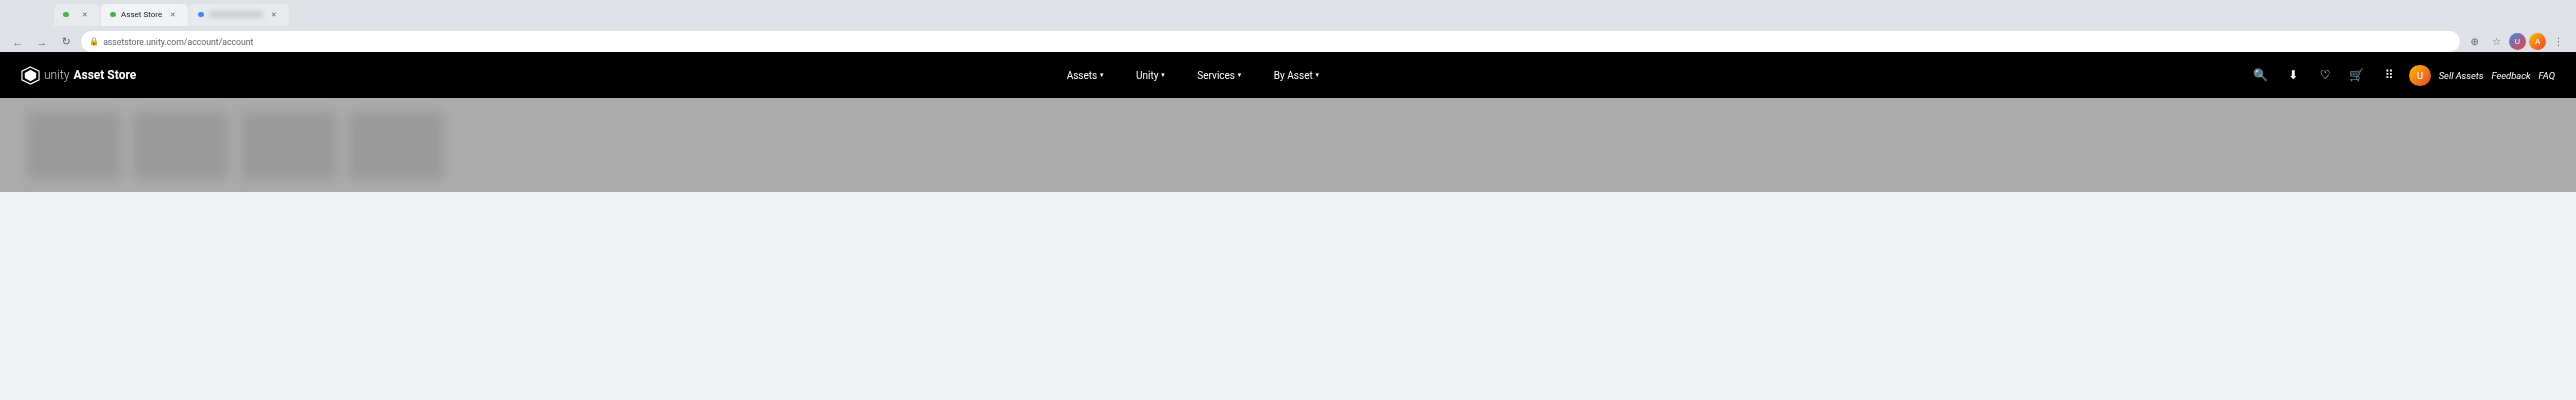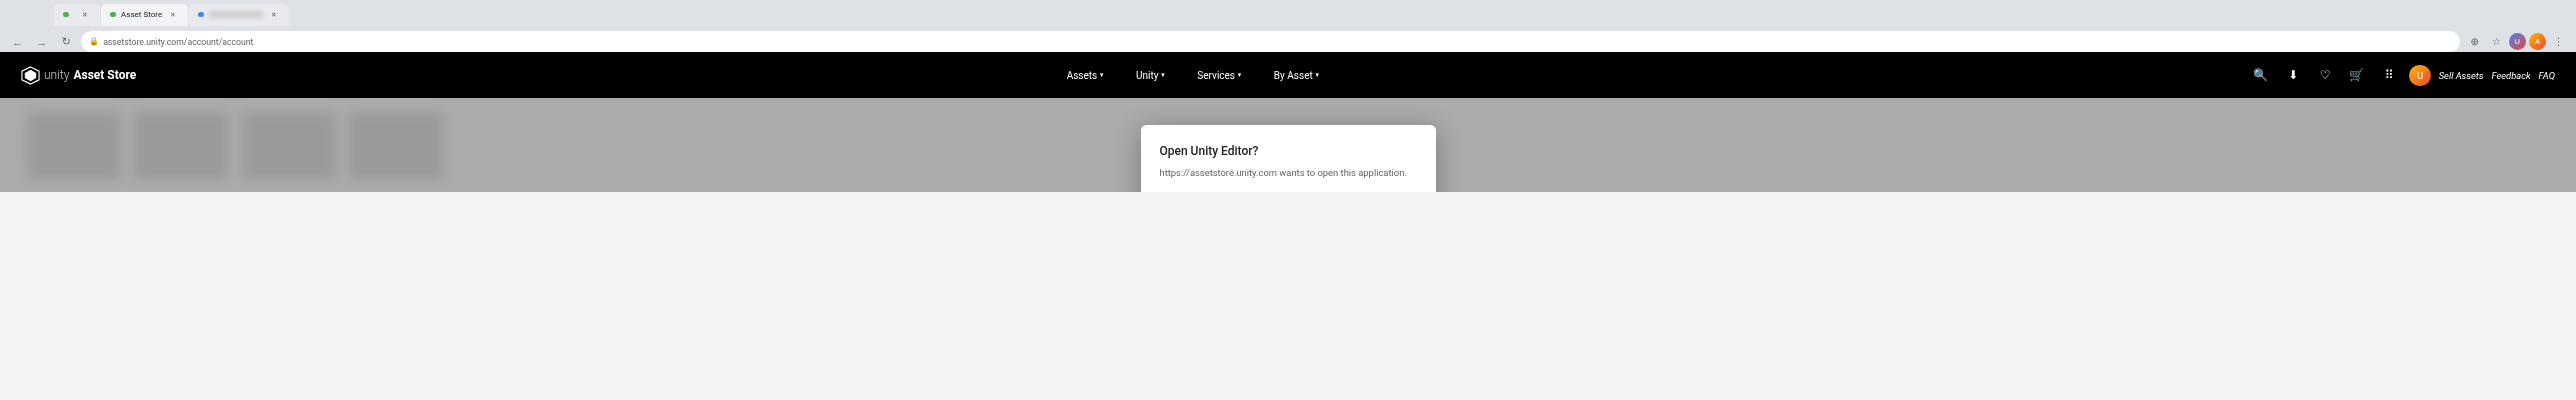--- a/index.html
+++ b/index.html
@@ -353,22 +353,17 @@
   <div class="content-area">
     <div class="blurred-content">
       <div class="blurred-card"></div>
       <div class="blurred-card"></div>
       <div class="blurred-card"></div>
       <div class="blurred-card"></div>
     </div>
 
     <div class="dialog-overlay">
       <div class="dialog-backdrop"></div>
-      <div class="dialog">
-        <div class="dialog-title">Open Unity Editor?</div>
-        <div class="dialog-message">https://assetstore.unity.com wants to open this application.</div>
-
-      </div>
     </div>
   </div>
 
 </div>
 
 
 </body></html>

